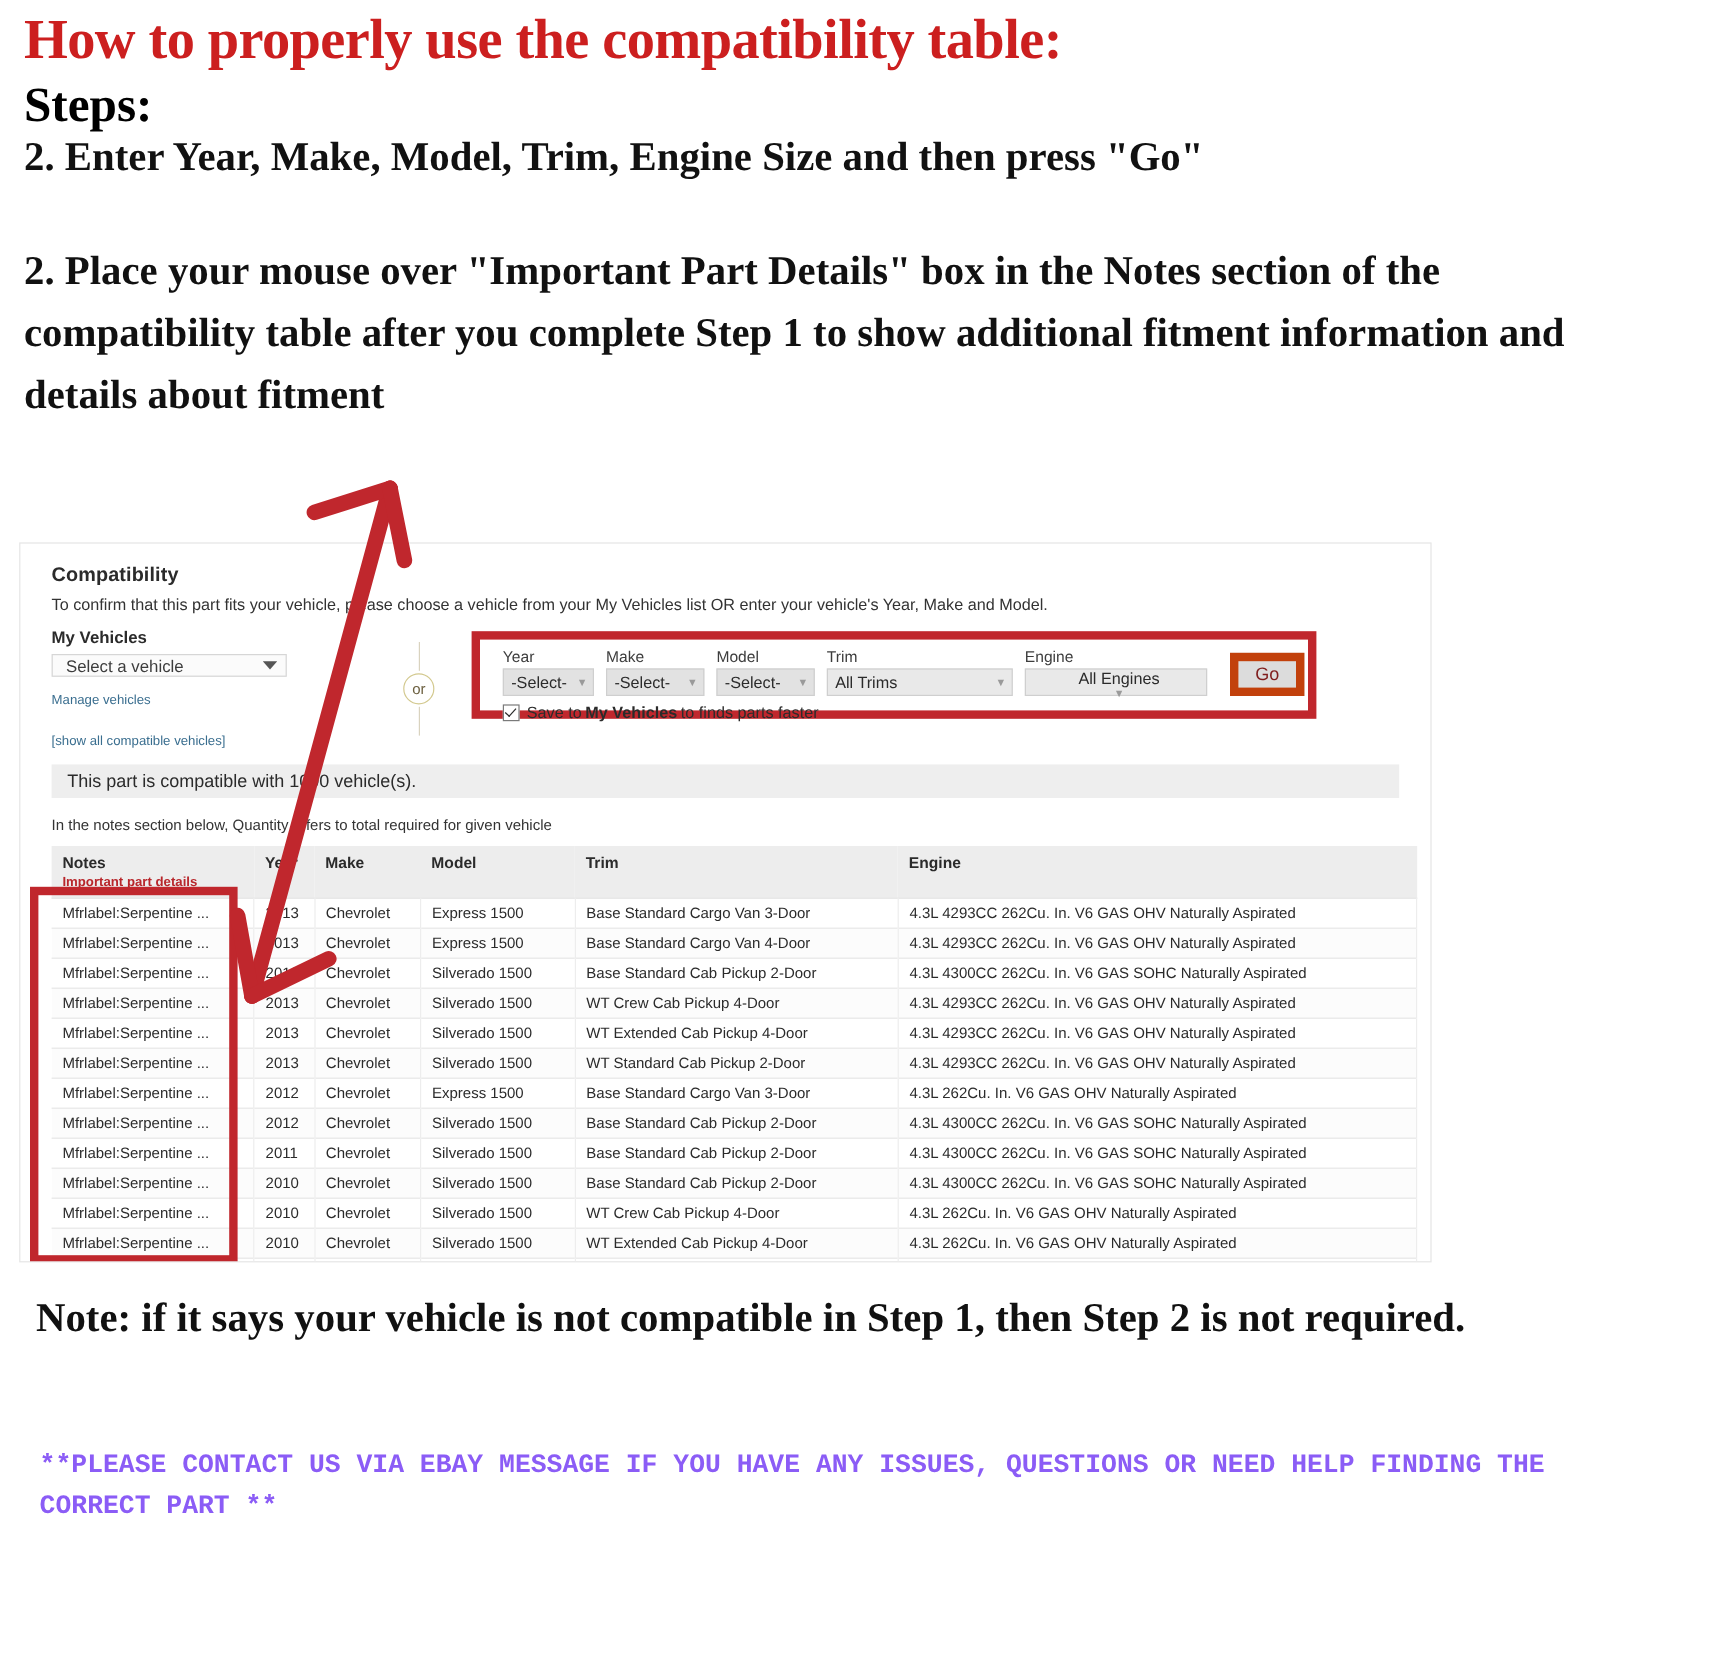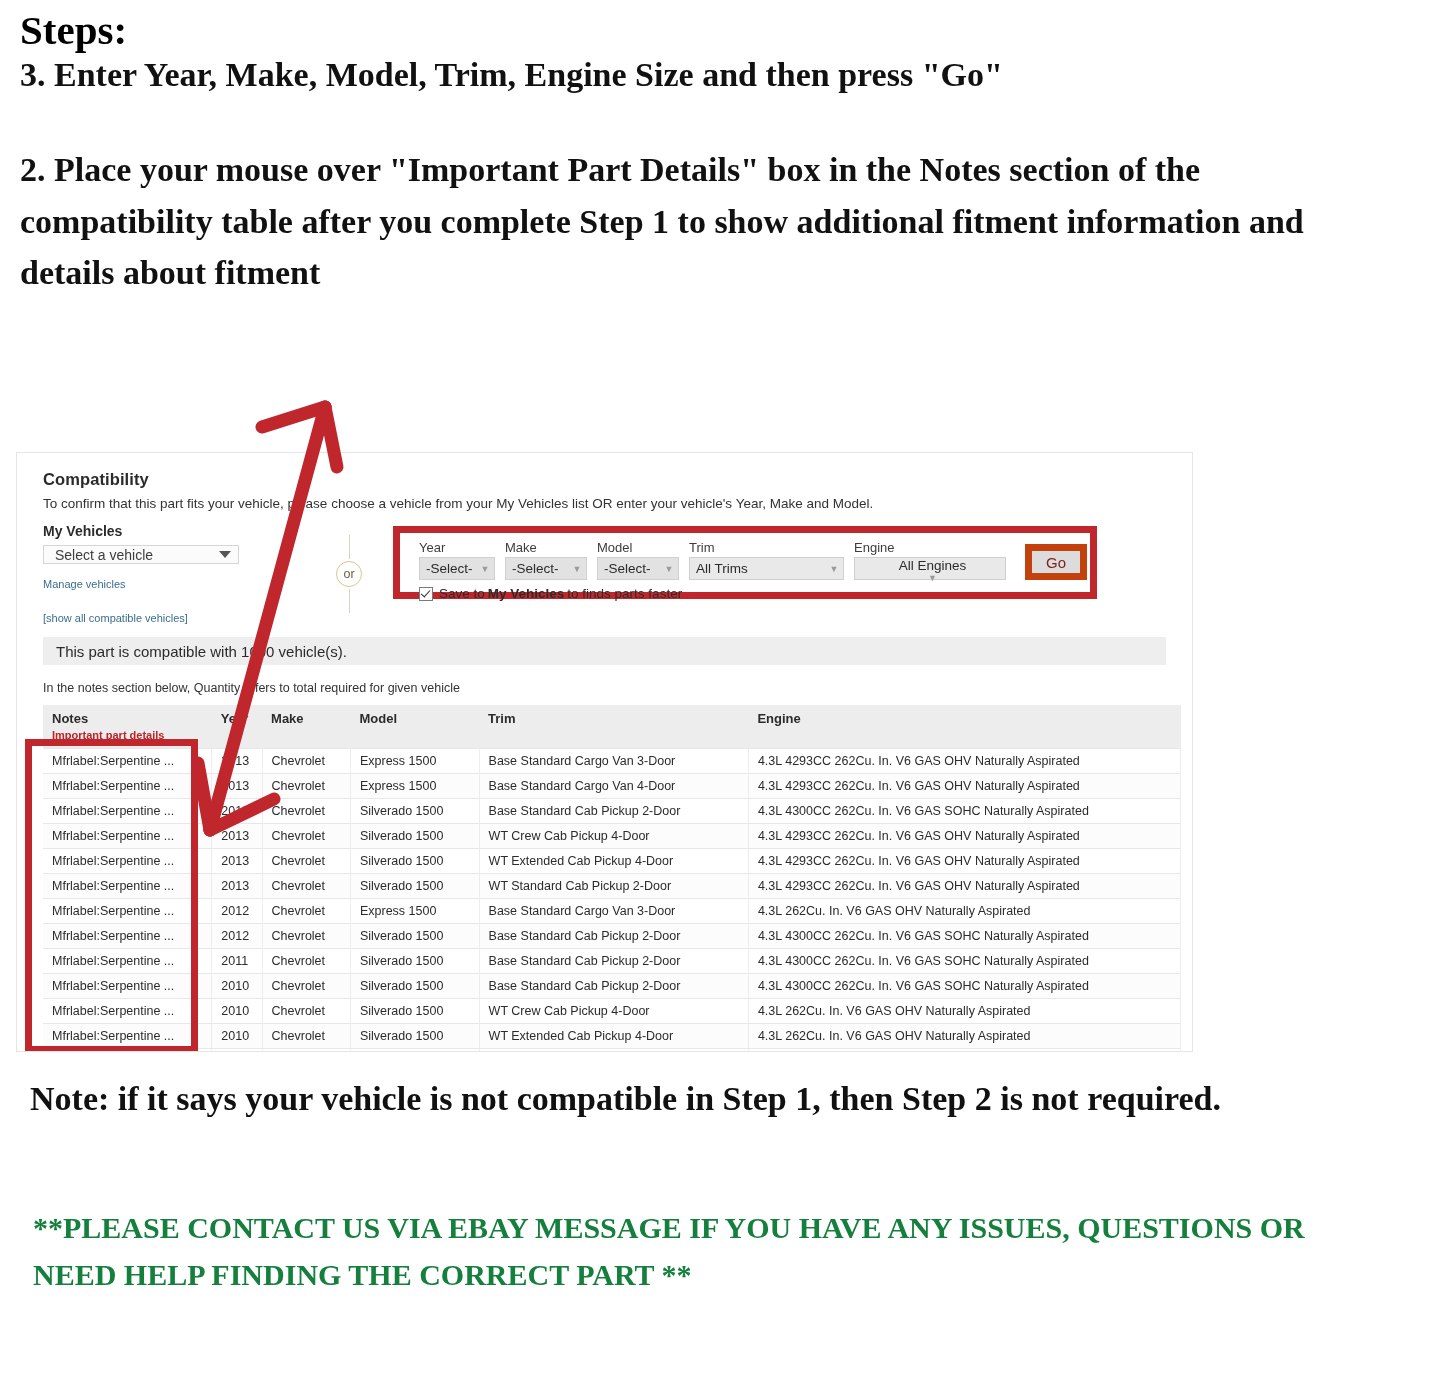--- a/index.html
+++ b/index.html
@@ -329,33 +329,34 @@
     font-weight: bold;
     font-size: 34px;
     line-height: 1.5;
     color: #111111;
   }
   .contact-block {
     position: absolute;
     left: 33px;
     top: 1205px;
     width: 1320px;
-    font-family: Liberation Serif, serif;
-    font-weight: bold;
-    font-size: 30px;
+    font-family: Liberation Mono, monospace;
+    font-weight: bold;
+    font-size: 22px;
     line-height: 1.56;
-    color: #15803d;
+    color: #8b5cf6;
   }
 </style>
 </head>
 <body>
 
 <div class="instructions">
+  <div class="title-red">How to properly use the compatibility table:</div>
   <div class="steps-label">Steps:</div>
-  <div class="step-line">3. Enter Year, Make, Model, Trim, Engine Size and then press "Go"</div>
+  <div class="step-line">2. Enter Year, Make, Model, Trim, Engine Size and then press "Go"</div>
   <div class="step-block">2. Place your mouse over "Important Part Details" box in the Notes section of the compatibility table after you complete Step 1 to show additional fitment information and details about fitment</div>
 </div>
 
 <div class="compat-panel">
 
   <div class="compat-heading">Compatibility</div>
   <div class="compat-sub">To confirm that this part fits your vehicle, please choose a vehicle from your My Vehicles list OR enter your vehicle's Year, Make and Model.</div>
 
   <div class="selector-row">
 

